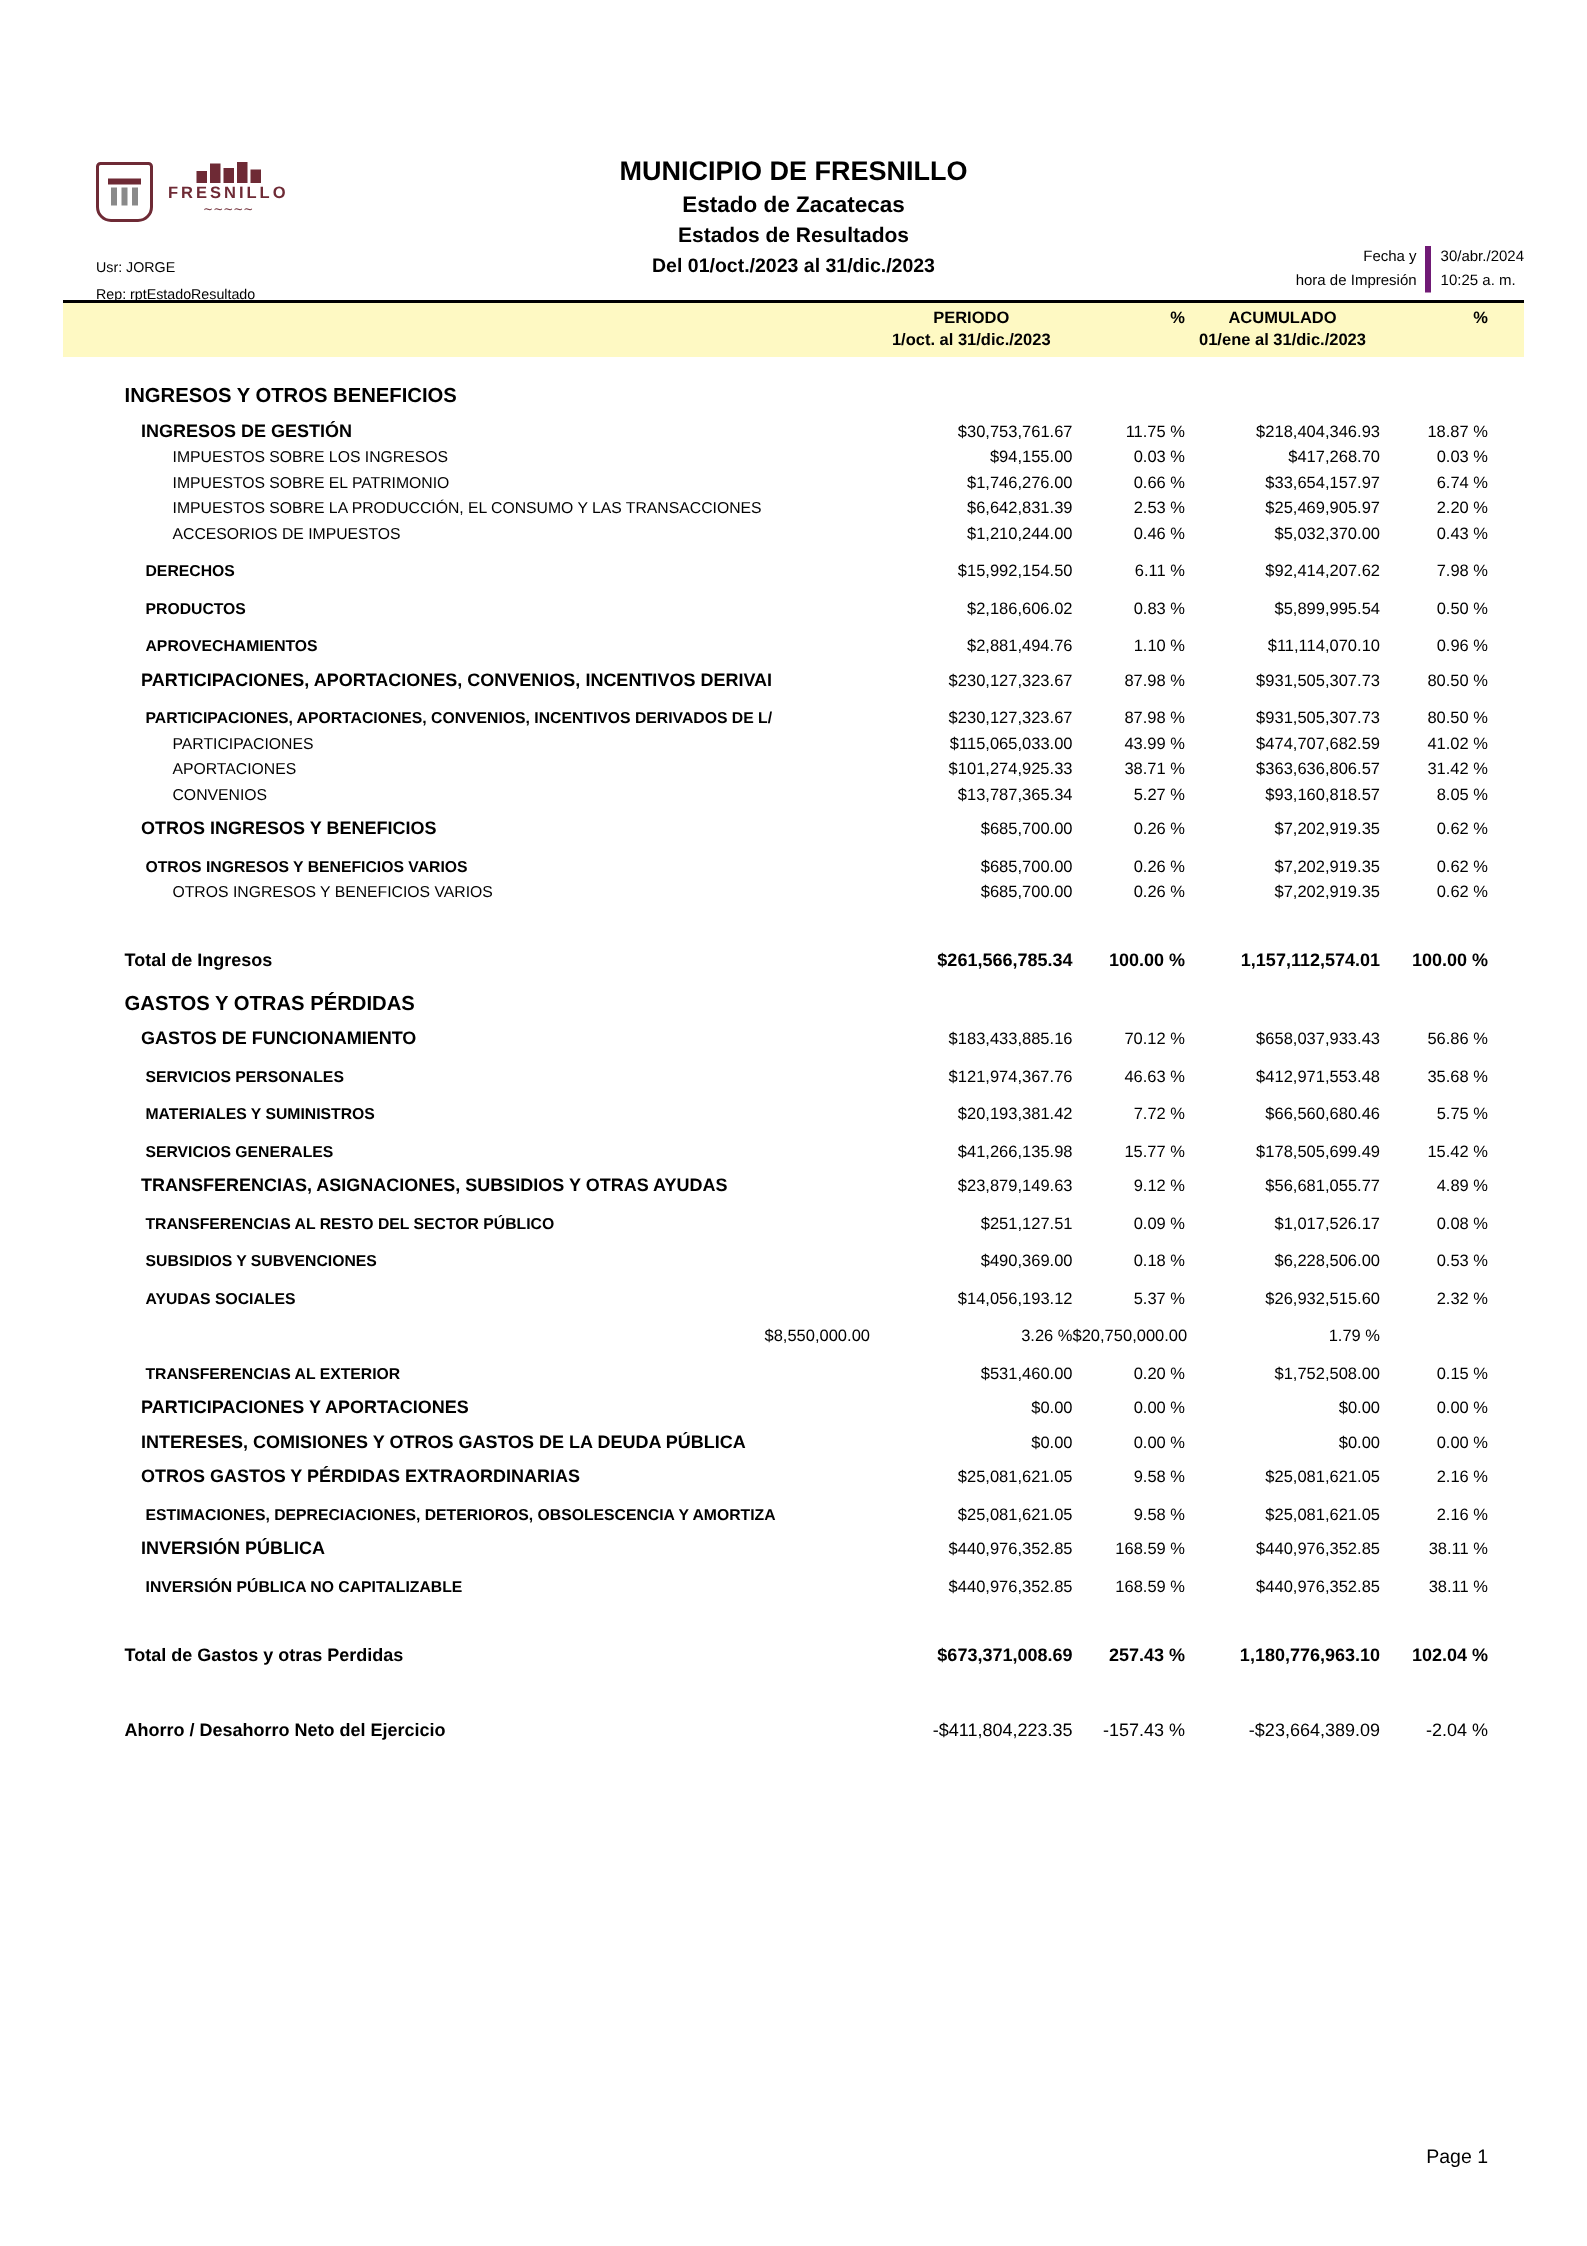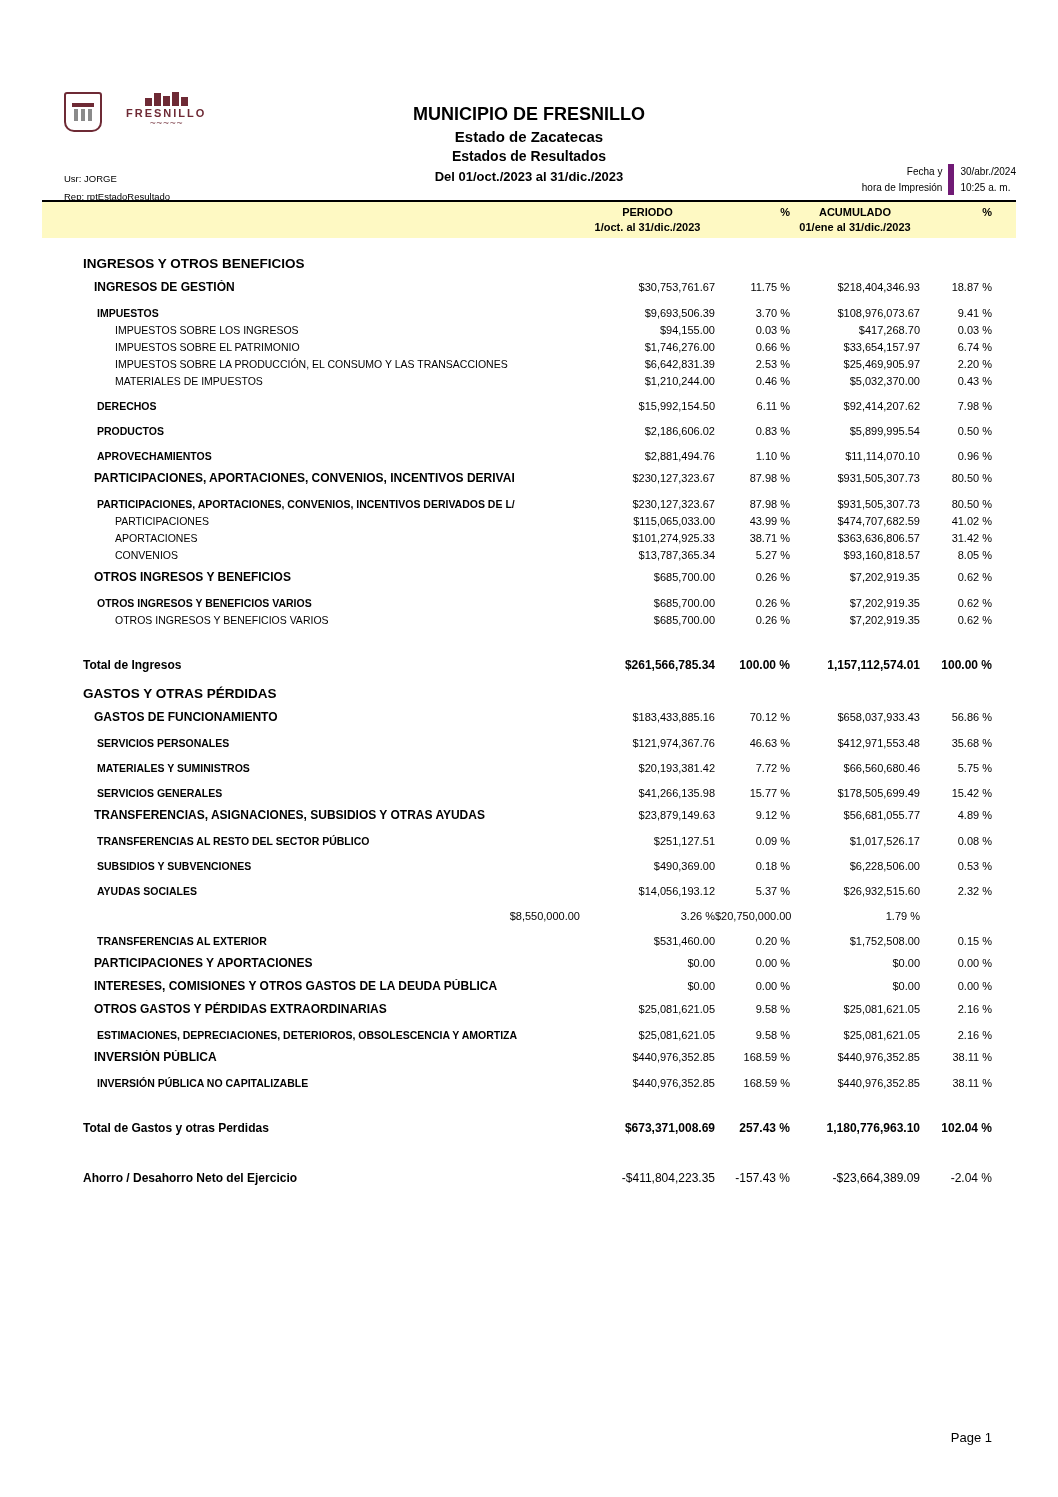--- a/index.html
+++ b/index.html
@@ -1,21 +1,21 @@
 <!DOCTYPE html>
 <html><head>
 <meta charset="utf-8">
 <style>
   * { margin:0; padding:0; box-sizing:border-box; }
   html,body { background:#ffffff; }
   body { font-family:"Liberation Sans", sans-serif; color:#000; }
   .page { position:relative; width:1058px; height:1497px; background:#fff; overflow:hidden; }
 
   
-  .logos { position:absolute; left:64px; top:92px; display:flex; gap:24px; align-items:flex-start; }
+  .logos { position:absolute; left:64px; top:108px; display:flex; gap:10px; align-items:flex-start; }
   .crest { width:38px; height:40px; border:2px solid #6e2a35; border-radius:3px 3px 10px 10px;
            display:flex; flex-direction:column; align-items:center; justify-content:center; gap:2px; }
   .crest .bar { width:22px; height:4px; background:#6e2a35; }
   .crest .cols { display:flex; gap:3px; }
   .crest .col { width:4px; height:12px; background:#8a8a8a; }
   .wordmark { display:flex; flex-direction:column; align-items:center; }
   .wm-buildings { display:flex; align-items:flex-end; gap:2px; height:14px; }
   .wm-buildings i { display:block; background:#6e2a35; width:7px; }
   .wm-buildings i:nth-child(1){height:8px;} .wm-buildings i:nth-child(2){height:13px;}
   .wm-buildings i:nth-child(3){height:10px;} .wm-buildings i:nth-child(4){height:14px;}
@@ -25,21 +25,21 @@
 
   .title-block { position:absolute; left:0; right:0; top:104px; text-align:center; }
   .t1 { font-size:18px; font-weight:bold; }
   .t2 { font-size:15px; font-weight:bold; margin-top:3px; }
   .t3 { font-size:14px; font-weight:bold; margin-top:3px; }
   .t4 { font-size:13px; font-weight:bold; margin-top:5px; }
 
   .meta-left { position:absolute; left:64px; top:170px; font-size:9.5px; line-height:1.9; }
   .meta-right { position:absolute; right:42px; top:164px; display:flex; font-size:10px; }
   .mr-labels { text-align:right; padding-right:6px; line-height:1.55; }
-  .mr-values { border-left:6px solid #701a75; padding-left:6px; line-height:1.55; }
+  .mr-values { border-left:4px solid #701a75; padding-left:6px; line-height:1.55; }
 
   .rule { position:absolute; left:42px; right:42px; top:200px; border-top:2px solid #000; }
 
   
   .colhead { position:absolute; left:42px; right:42px; top:202px; height:36px; background:#fef9c3;
              display:grid; grid-template-columns:538px 135px 75px 130px 72px; padding:3px 24px 0 0;
              font-weight:bold; font-size:11px; }
   .ch-periodo, .ch-acum { text-align:center; line-height:1.4; white-space:nowrap; }
   .ch-pct { text-align:right; line-height:1.4; }
 
@@ -140,27 +140,20 @@
       <div class="c val"></div>
       <div class="c pct"></div>
     </div>
       <div class="row r-l1">
       <div class="c label">INGRESOS DE GESTIÓN</div>
       <div class="c val">$30,753,761.67</div>
       <div class="c pct">11.75 %</div>
       <div class="c val">$218,404,346.93</div>
       <div class="c pct">18.87 %</div>
     </div>
-      <div class="row r-l2">
-      <div class="c label">IMPUESTOS</div>
-      <div class="c val">$9,693,506.39</div>
-      <div class="c pct">3.70 %</div>
-      <div class="c val">$108,976,073.67</div>
-      <div class="c pct">9.41 %</div>
-    </div>
       <div class="row r-l3">
       <div class="c label">IMPUESTOS SOBRE LOS INGRESOS</div>
       <div class="c val">$94,155.00</div>
       <div class="c pct">0.03 %</div>
       <div class="c val">$417,268.70</div>
       <div class="c pct">0.03 %</div>
     </div>
       <div class="row r-l3">
       <div class="c label">IMPUESTOS SOBRE EL PATRIMONIO</div>
       <div class="c val">$1,746,276.00</div>
@@ -169,21 +162,21 @@
       <div class="c pct">6.74 %</div>
     </div>
       <div class="row r-l3">
       <div class="c label">IMPUESTOS SOBRE LA PRODUCCIÓN, EL CONSUMO Y LAS TRANSACCIONES</div>
       <div class="c val">$6,642,831.39</div>
       <div class="c pct">2.53 %</div>
       <div class="c val">$25,469,905.97</div>
       <div class="c pct">2.20 %</div>
     </div>
       <div class="row r-l3">
-      <div class="c label">MATERIALES DE IMPUESTOS</div>
+      <div class="c label">ACCESORIOS DE IMPUESTOS</div>
       <div class="c val">$1,210,244.00</div>
       <div class="c pct">0.46 %</div>
       <div class="c val">$5,032,370.00</div>
       <div class="c pct">0.43 %</div>
     </div>
       <div class="row r-l2">
       <div class="c label">DERECHOS</div>
       <div class="c val">$15,992,154.50</div>
       <div class="c pct">6.11 %</div>
       <div class="c val">$92,414,207.62</div>

